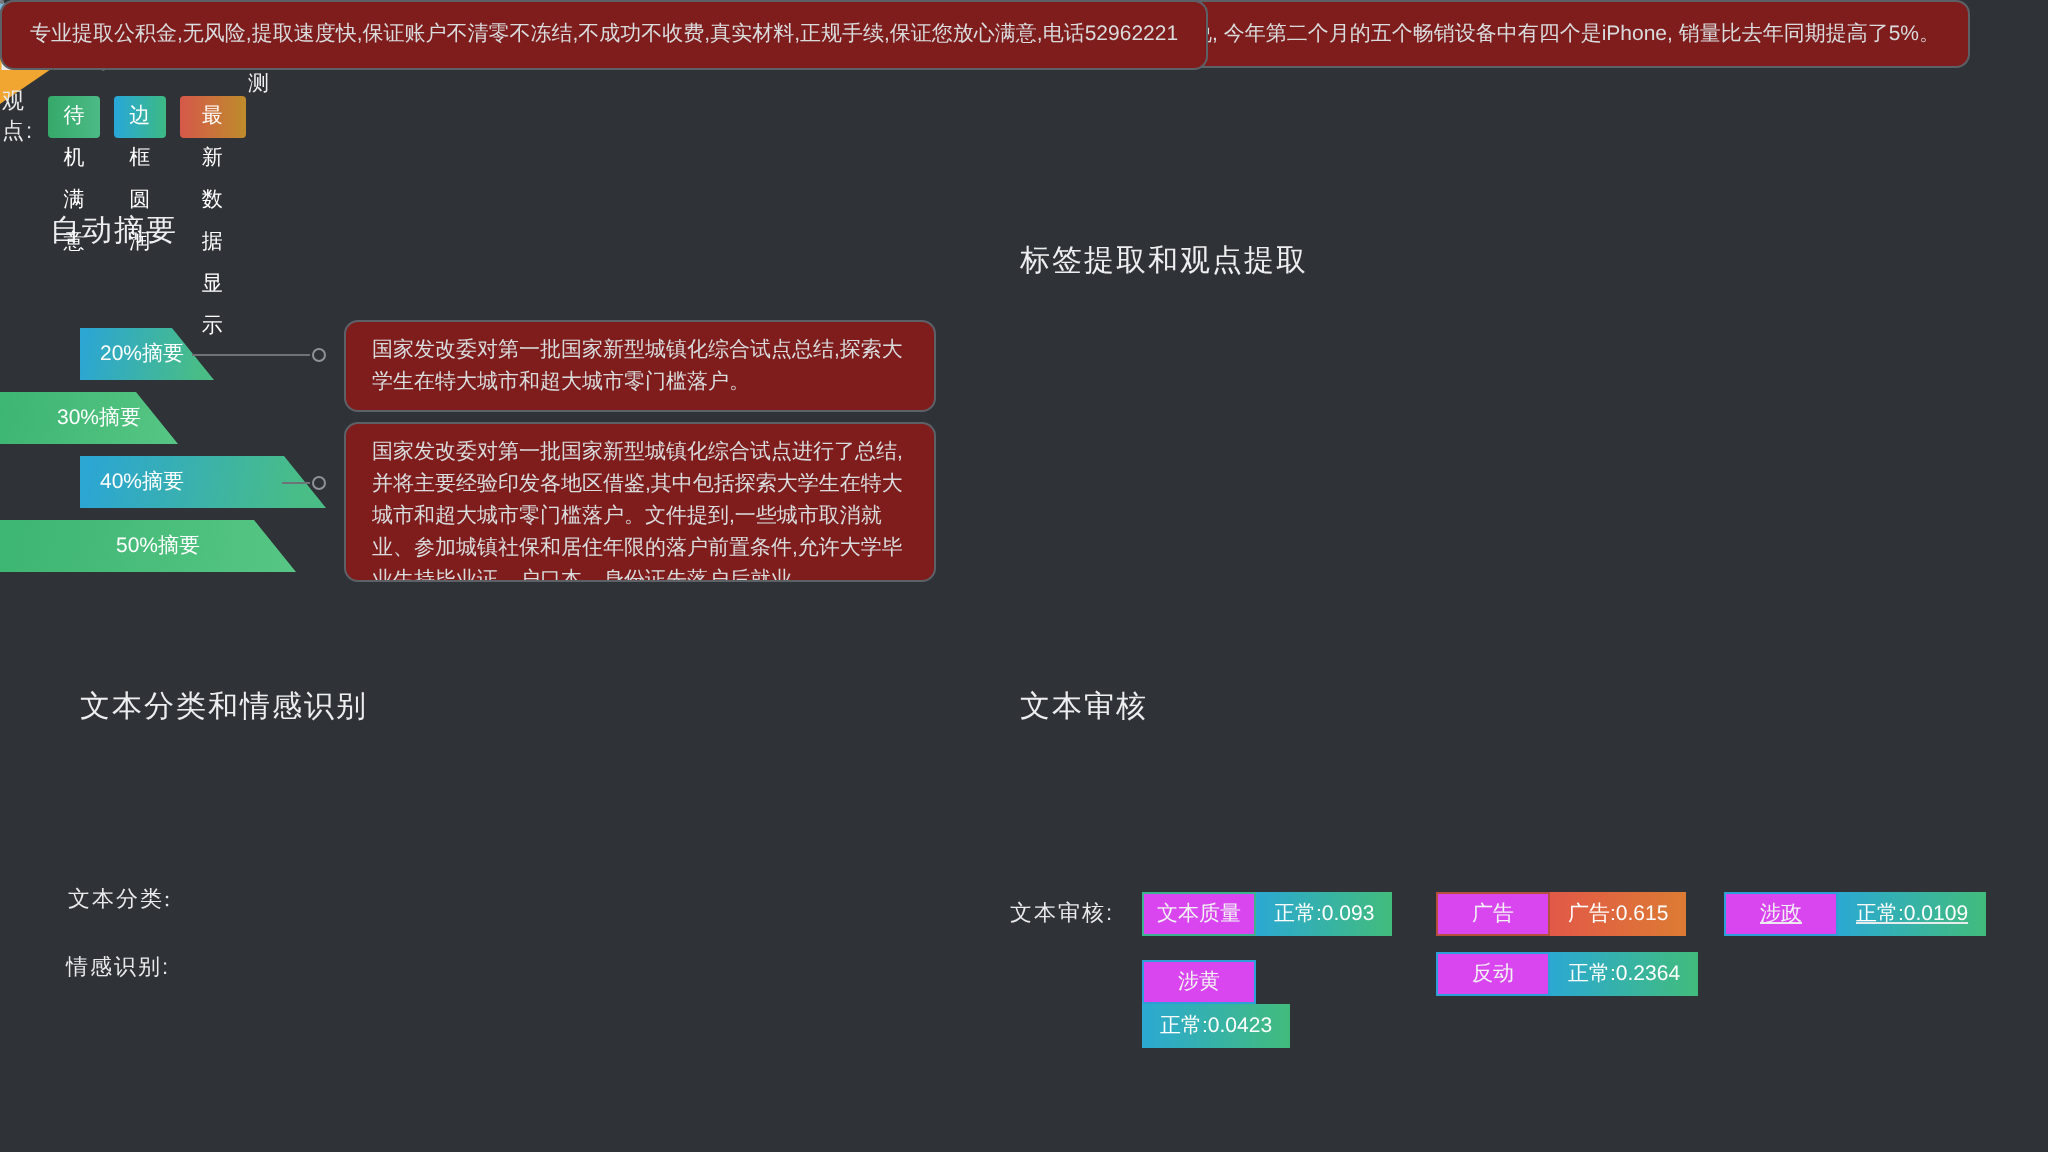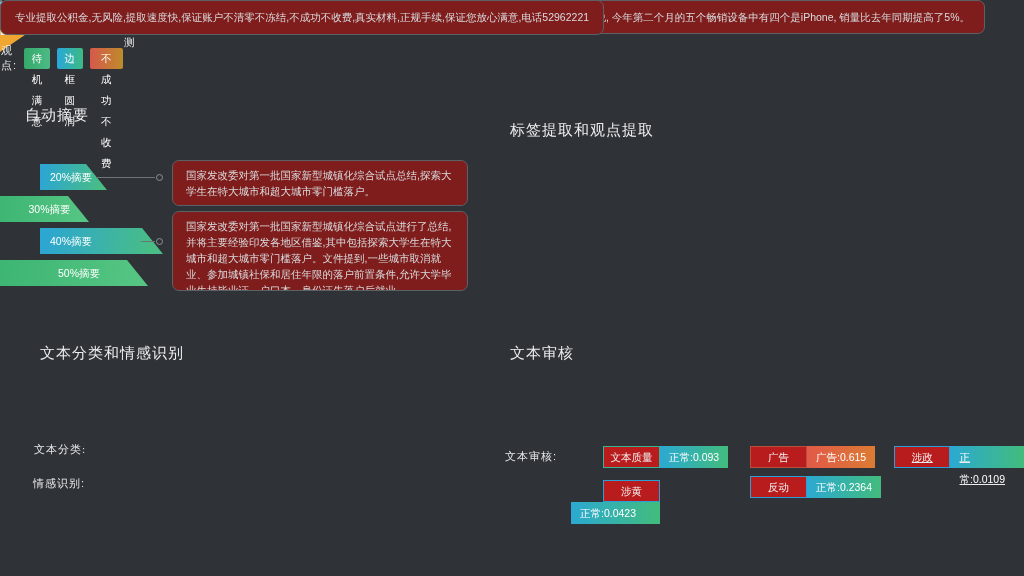--- a/index.html
+++ b/index.html
@@ -60,21 +60,21 @@
   .sent-bar{left:115;top:468;width:347;height:25;border-radius:13px;overflow:hidden;display:flex;}
   .sent-neg{width:33%;background:#E2B51F;display:flex;align-items:center;padding-left:10px;gap:6px;
     font-size:10.5px;color:#FFFFFF;box-sizing:border-box;}
   .sent-pos{flex:1;background:#56B96C;display:flex;align-items:center;justify-content:flex-end;
     padding-right:30px;font-size:10.5px;color:#FFFFFF;box-sizing:border-box;}
 
   
   .rev-box{left:505;top:375;width:495;height:53;padding:8px 14px;line-height:17px;}
   .badge{position:absolute;display:flex;height:22px;}
   .badge-label{width:57px;height:22px;line-height:20px;text-align:center;font-size:10.5px;
-    color:#F2F3F4;background:#b91c1c;border:1px solid #3BB392;box-sizing:border-box;margin-left:32px;}
+    color:#F2F3F4;background:#d946ef;border:1px solid #3BB392;box-sizing:border-box;}
   .bd-green .badge-label{border-color:#3BB392;}
   .bd-red .badge-label{border-color:#B5503F;}
   .bd-blue .badge-label{border-color:#2E9FD6;}
   .badge-value{height:22px;line-height:22px;padding:0 9px;font-size:10.5px;color:#FFFFFF;
     background:linear-gradient(90deg,#2BA9D2,#42BC7C);}
   .bd-red .badge-value{background:linear-gradient(90deg,#E25948,#DC7B33);}
 </style>
 </head>
 <body>
 
@@ -110,21 +110,21 @@
     <div class="tag-row" style="top:12px;">
       <span class="row-label">标签:</span>
       <span class="pill">华为</span>
       <span class="pill">手机评测</span>
       <span class="pill">MATE10</span>
     </div>
     <div class="tag-row" style="top:42px;">
       <span class="row-label">观点:</span>
       <span class="chip op-green">待机满意</span>
       <span class="chip op-bluegreen">边框圆润</span>
-      <span class="chip op-redorange">不成功不收费</span>
+      <span class="chip op-redorange">最新数据显示</span>
     </div>
   </div>
 
   <div class="abs sec-heading" style="left:40px;top:344px;">文本分类和情感识别</div>
   <div class="abs txt-box cls-box">最新数据显示, iPhone X不仅是所有iPhone机型当中最畅销的一款, 还战胜三星旗舰机型成为全球最畅销的智能手机。对苹果来说, 今年第二个月的五个畅销设备中有四个是iPhone, 销量比去年同期提高了5%。</div>
 
   <div class="abs inline-label" style="left:34px;top:442px;font-family:Liberation Serif, serif;">文本分类:</div>
   <div class="abs cat-row">
     <span class="cat">情感</span>
     <span class="cat">搞笑</span>

